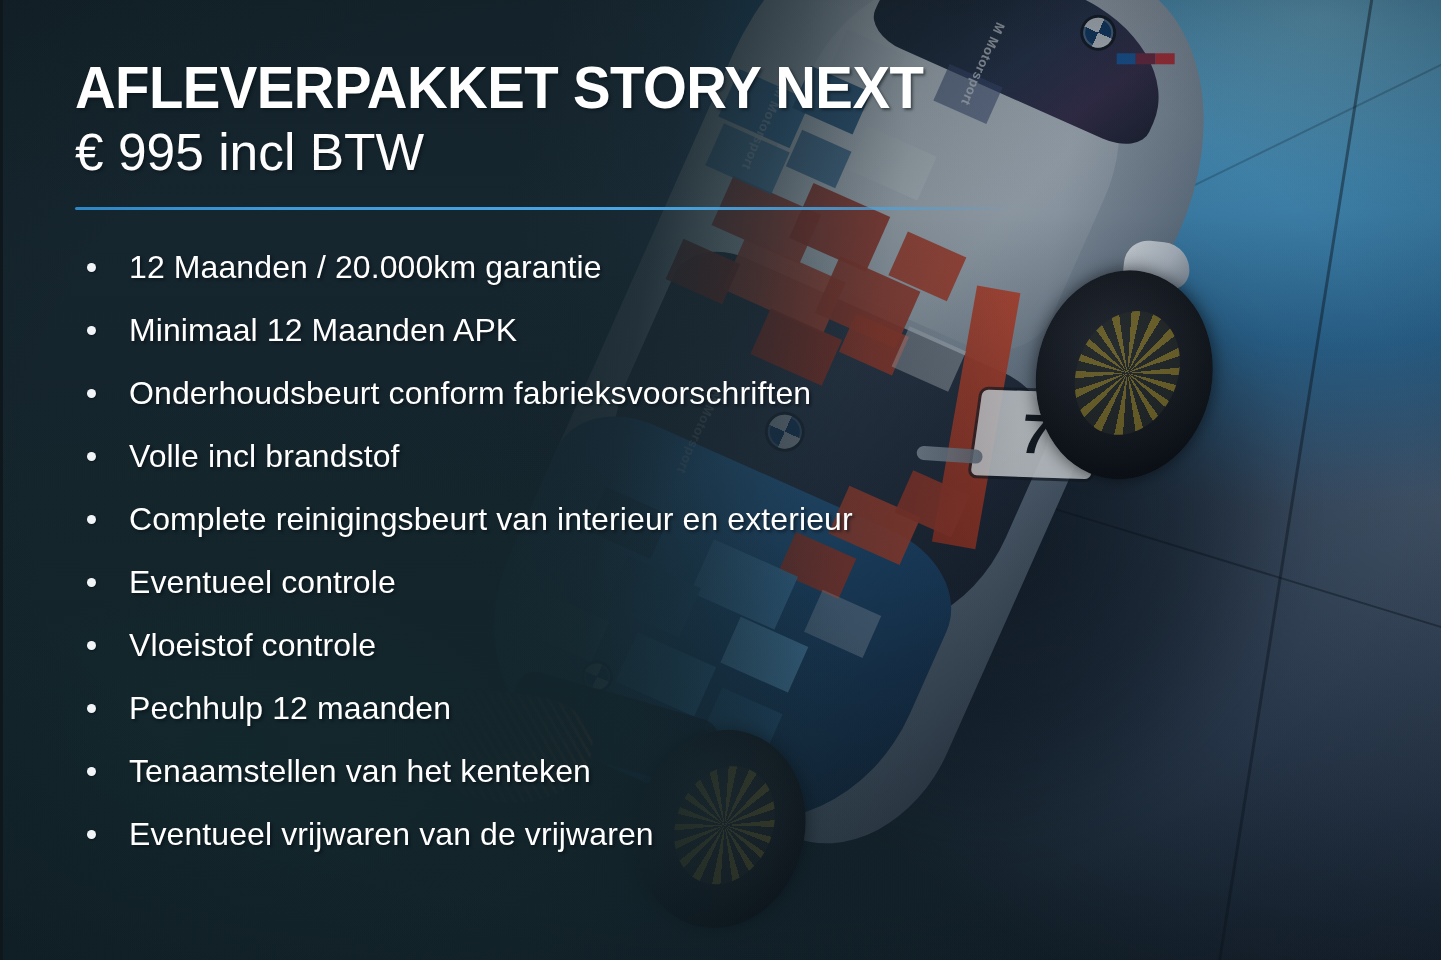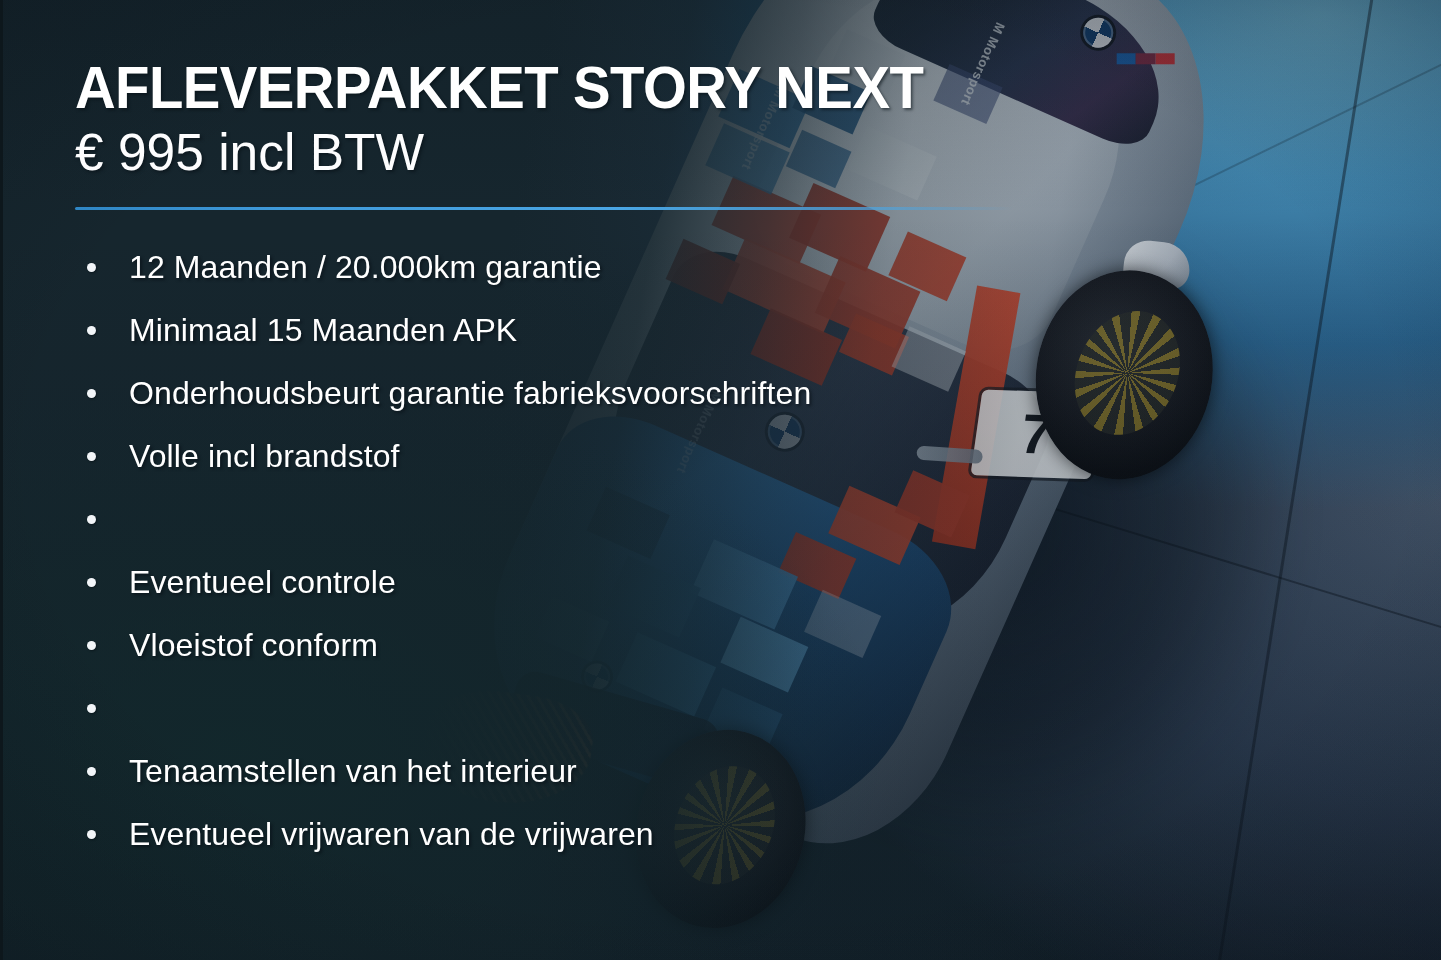--- a/index.html
+++ b/index.html
@@ -428,47 +428,49 @@
 
     <div class="rule"></div>
 
     <ul class="list">
       <li>
         <span class="dot"></span>
         <span class="li-text">12 Maanden / 20.000km garantie</span>
       </li>
       <li>
         <span class="dot"></span>
-        <span class="li-text">Minimaal 15 Maanden APK</span>
-      </li>
-      <li>
-        <span class="dot"></span>
-        <span class="li-text">Onderhoudsbeurt garantie fabrieksvoorschriften</span>
+        <span class="li-text">Minimaal 12 Maanden APK</span>
+      </li>
+      <li>
+        <span class="dot"></span>
+        <span class="li-text">Onderhoudsbeurt conform fabrieksvoorschriften</span>
       </li>
       <li>
         <span class="dot"></span>
         <span class="li-text">Volle incl brandstof</span>
       </li>
       <li>
         <span class="dot"></span>
+        <span class="li-text">Complete reinigingsbeurt van interieur en exterieur</span>
       </li>
       <li>
         <span class="dot"></span>
         <span class="li-text">Eventueel controle</span>
       </li>
       <li>
         <span class="dot"></span>
-        <span class="li-text">Vloeistof conform</span>
-      </li>
-      <li>
-        <span class="dot"></span>
-      </li>
-      <li>
-        <span class="dot"></span>
-        <span class="li-text">Tenaamstellen van het interieur</span>
+        <span class="li-text">Vloeistof controle</span>
+      </li>
+      <li>
+        <span class="dot"></span>
+        <span class="li-text">Pechhulp 12 maanden</span>
+      </li>
+      <li>
+        <span class="dot"></span>
+        <span class="li-text">Tenaamstellen van het kenteken</span>
       </li>
       <li>
         <span class="dot"></span>
         <span class="li-text">Eventueel vrijwaren van de vrijwaren</span>
       </li>
     </ul>
 
   </div>
 </div>
 

